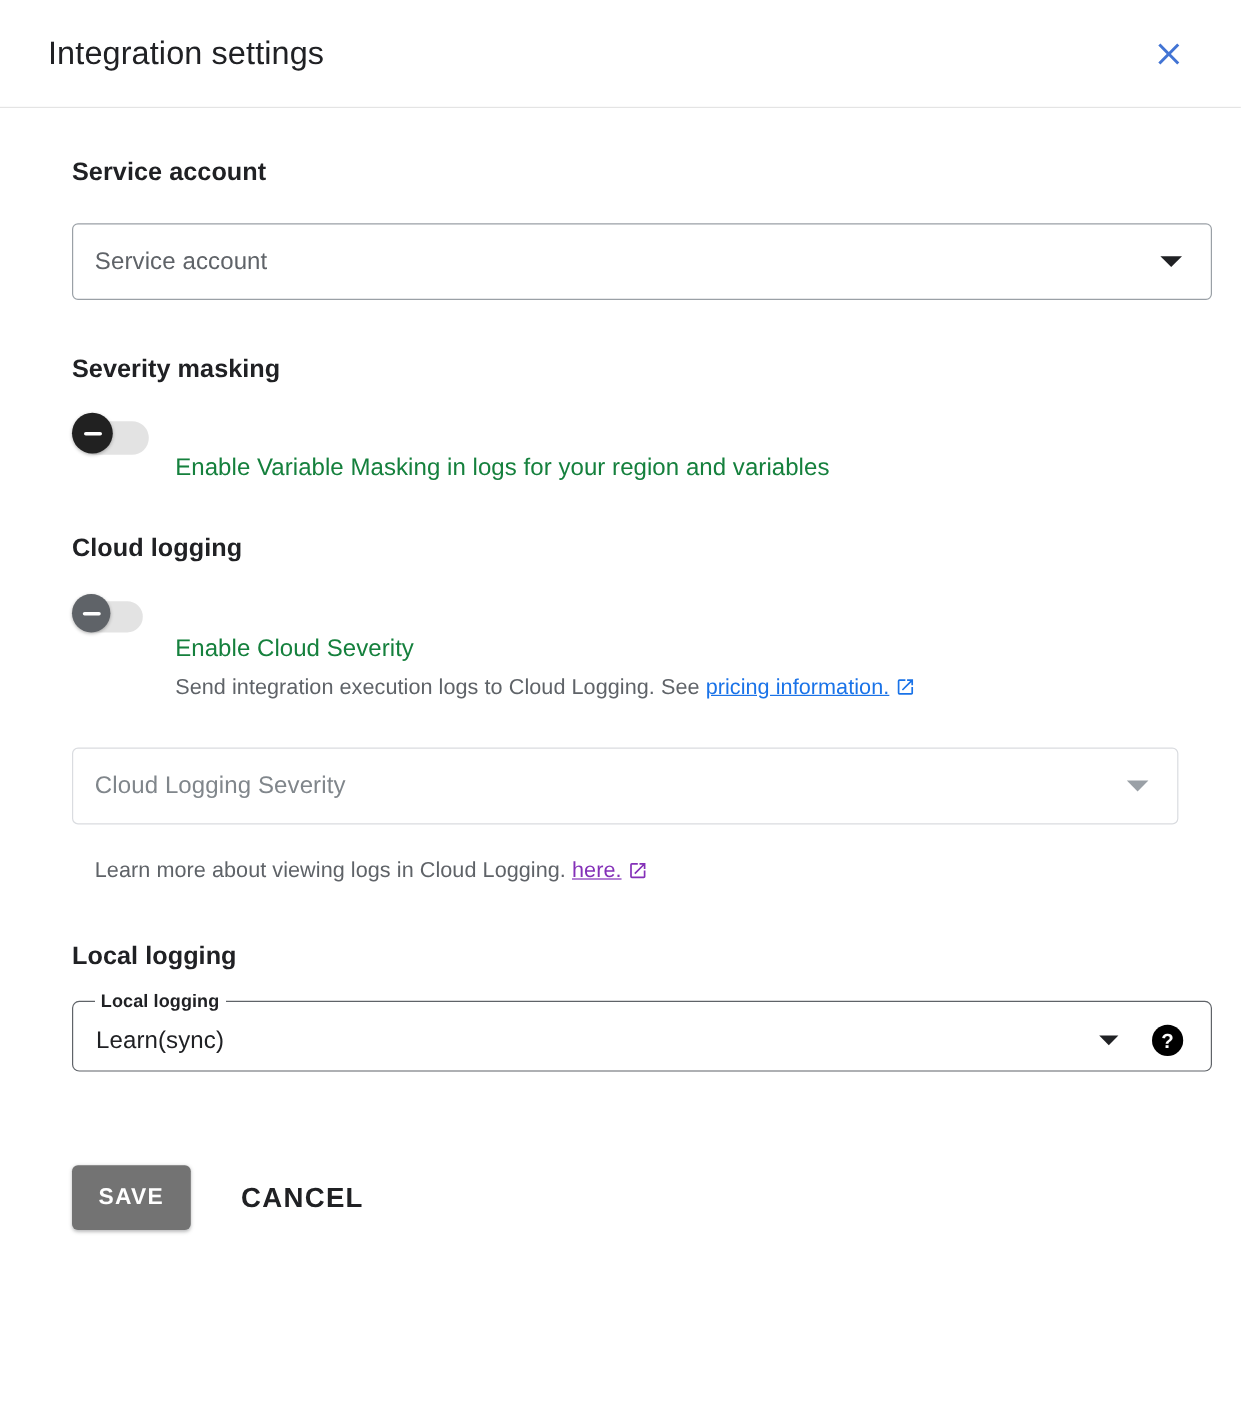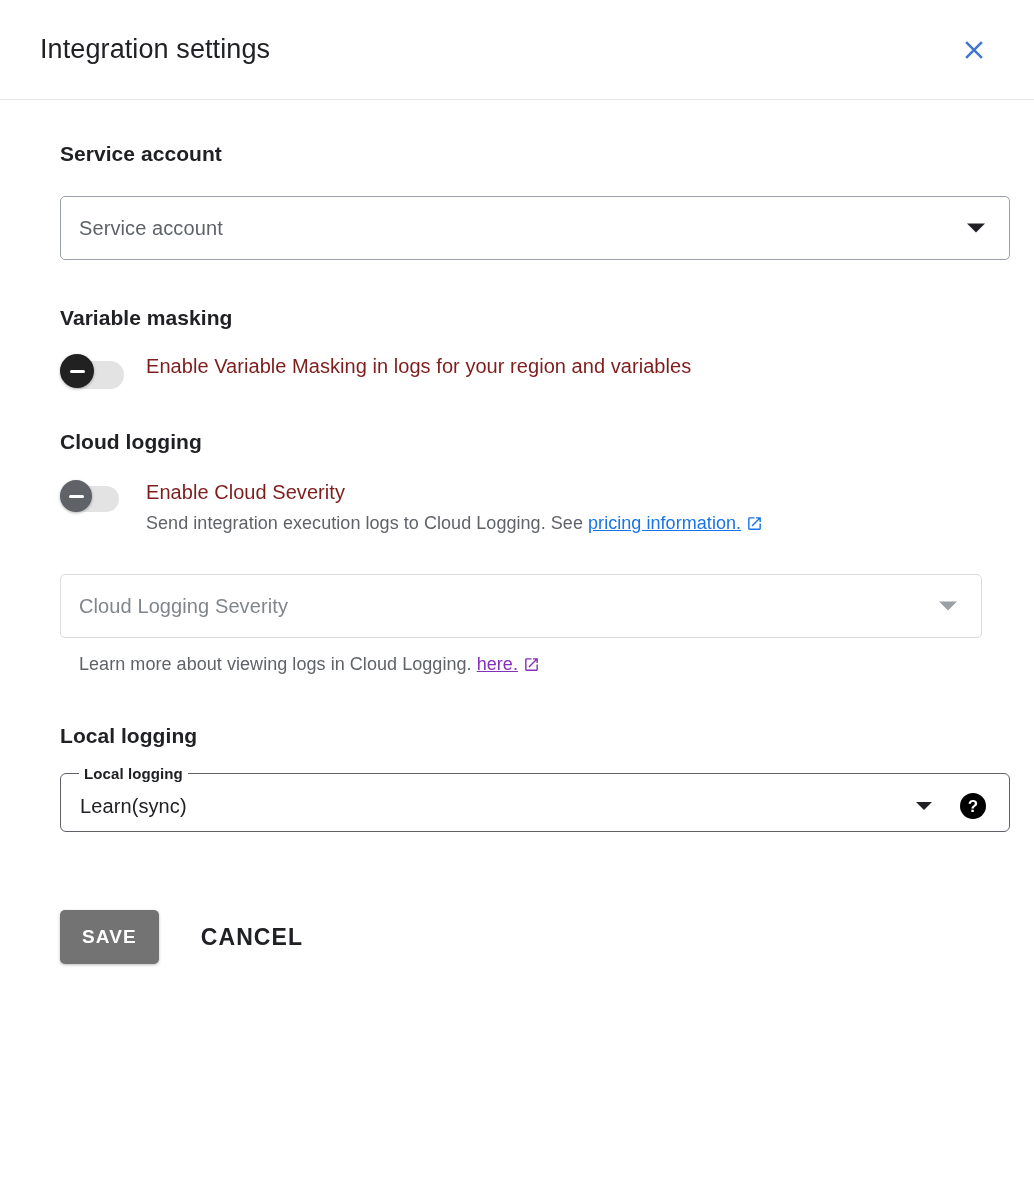--- a/index.html
+++ b/index.html
@@ -19,21 +19,21 @@
   .dialog {
     width: 1034px;
     height: 1182px;
     position: relative;
     background: #fff;
     box-sizing: border-box;
   }
 
   
   .dialog-header {
-    height: 100px;
+    height: 90px;
     border-bottom: 1px solid #e4e4e4;
     display: flex;
     align-items: center;
     justify-content: space-between;
     padding: 0 30px 0 40px;
     box-sizing: border-box;
   }
   .dialog-title {
     font-size: 27px;
     font-weight: 400;
@@ -153,23 +153,24 @@
     background: #ffffff;
   }
   
   .switch.small { width: 62px; min-width: 62px; height: 32px; }
   .switch.small .track { left: 5px; top: 6px; width: 54px; height: 26px; border-radius: 13px; }
   .switch.small .knob { width: 32px; height: 32px; }
 
   .toggle-texts { margin-left: 20px; }
   .toggle-label {
     font-size: 20px;
-    color: #7f1d1d;
+    color: #15803d;
     line-height: 26px;
     letter-spacing: 0.05px;
+    margin-top: 34px;
   }
   .toggle-desc {
     font-size: 18px;
     color: #5f6368;
     line-height: 24px;
     margin-top: 6px;
     letter-spacing: 0.05px;
   }
 
   
@@ -303,21 +304,21 @@
 
   <div class="dialog-body">
 
     <h2 class="section-heading" style="margin-top:42px;">Service account</h2>
 
     <div class="select-box" style="margin-top:30px; width:950px;">
       <span class="select-value">Service account</span>
       <span class="caret"></span>
     </div>
 
-    <h2 class="section-heading" style="margin-top:46px;">Variable masking</h2>
+    <h2 class="section-heading" style="margin-top:46px;">Severity masking</h2>
 
     <div class="toggle-row" style="margin-top:23px;">
       <button class="switch">
         <span class="track"></span>
         <span class="knob">
           <span class="dash"></span>
         </span>
       </button>
       <div class="toggle-texts">
         <div class="toggle-label">Enable Variable Masking in logs for your region and variables</div>
@@ -344,21 +345,21 @@
           </span>
         </div>
       </div>
     </div>
 
     <div class="select-box disabled" style="margin-top:36px; width:922px;">
       <span class="select-value">Cloud Logging Severity</span>
       <span class="caret"></span>
     </div>
 
-    <div class="helper-text" style="margin-top:16px; margin-left:19px;">
+    <div class="helper-text" style="margin-top:28px; margin-left:19px;">
       <span>Learn more about viewing logs in Cloud Logging.</span>
       <a class="link purple" href="#">here.</a><span class="ext-icon">
         <svg width="17" height="17" viewBox="0 0 24 24" aria-hidden="true">
           <path d="M19 19H5V5h7V3H5a2 2 0 0 0-2 2v14a2 2 0 0 0 2 2h14c1.1 0 2-.9 2-2v-7h-2zM14 3v2h3.59l-9.83 9.83 1.41 1.41L19 6.41V10h2V3z" fill="#8430b8"></path>
         </svg>
       </span>
     </div>
 
     <h2 class="section-heading" style="margin-top:46px;">Local logging</h2>
 

